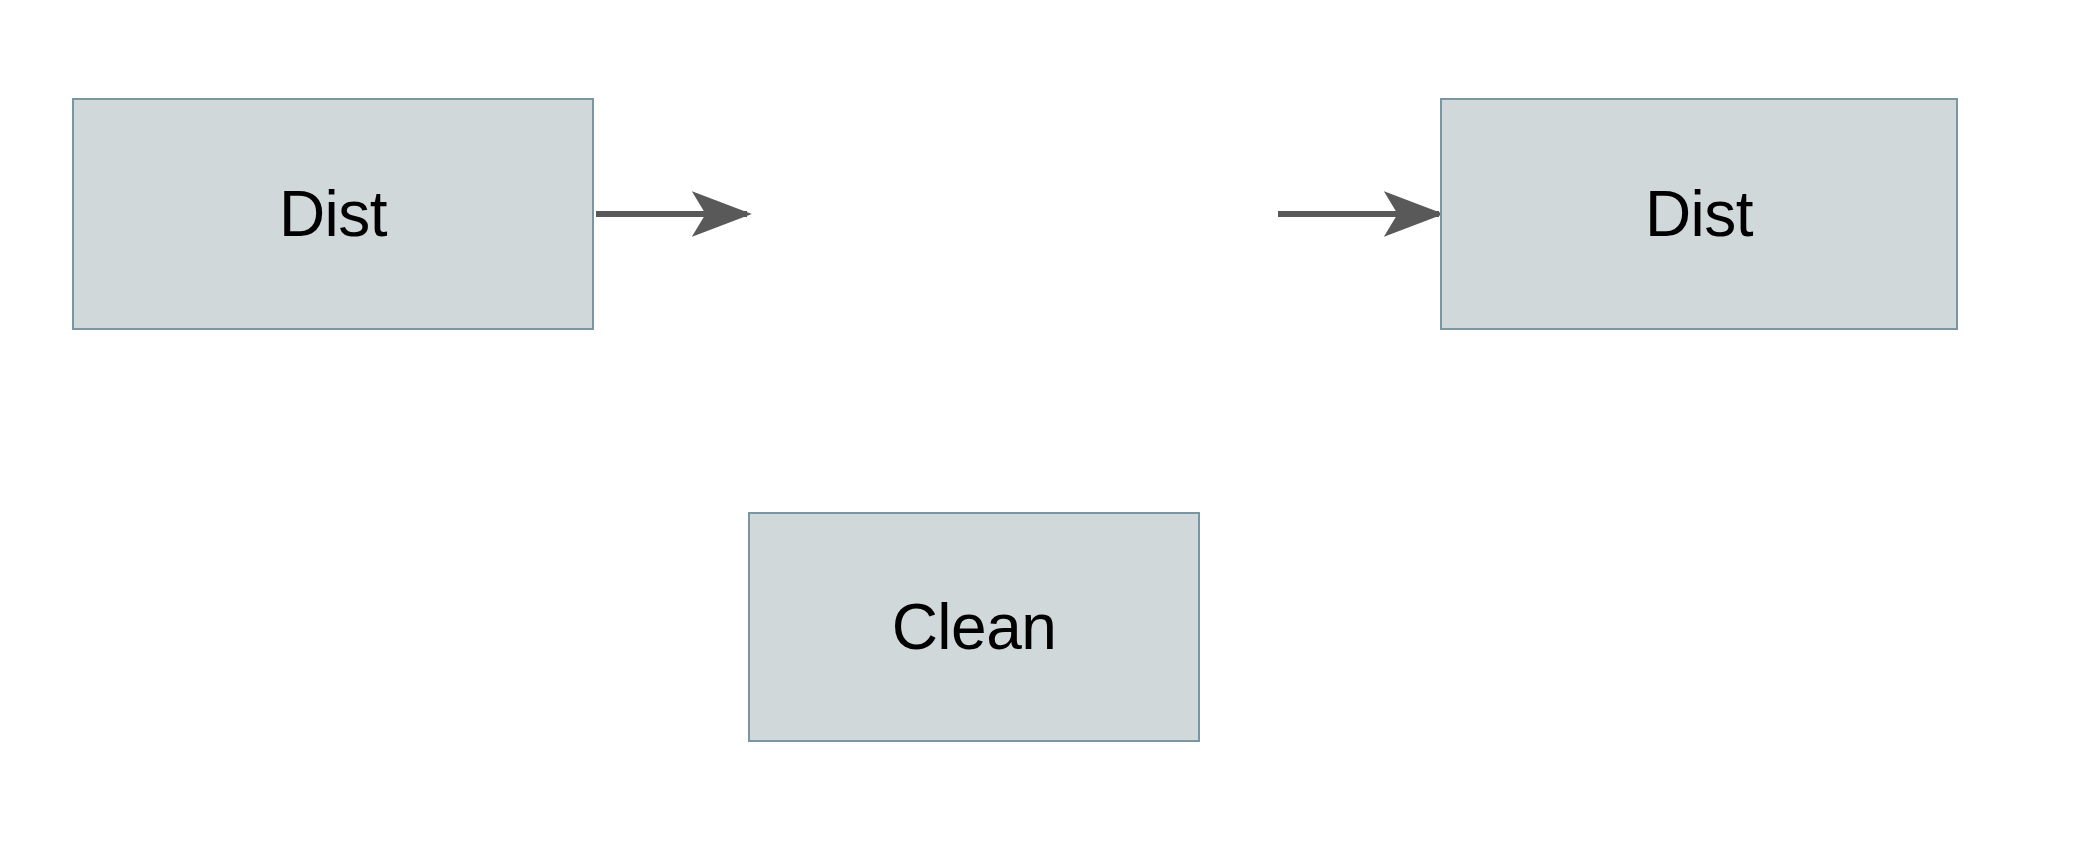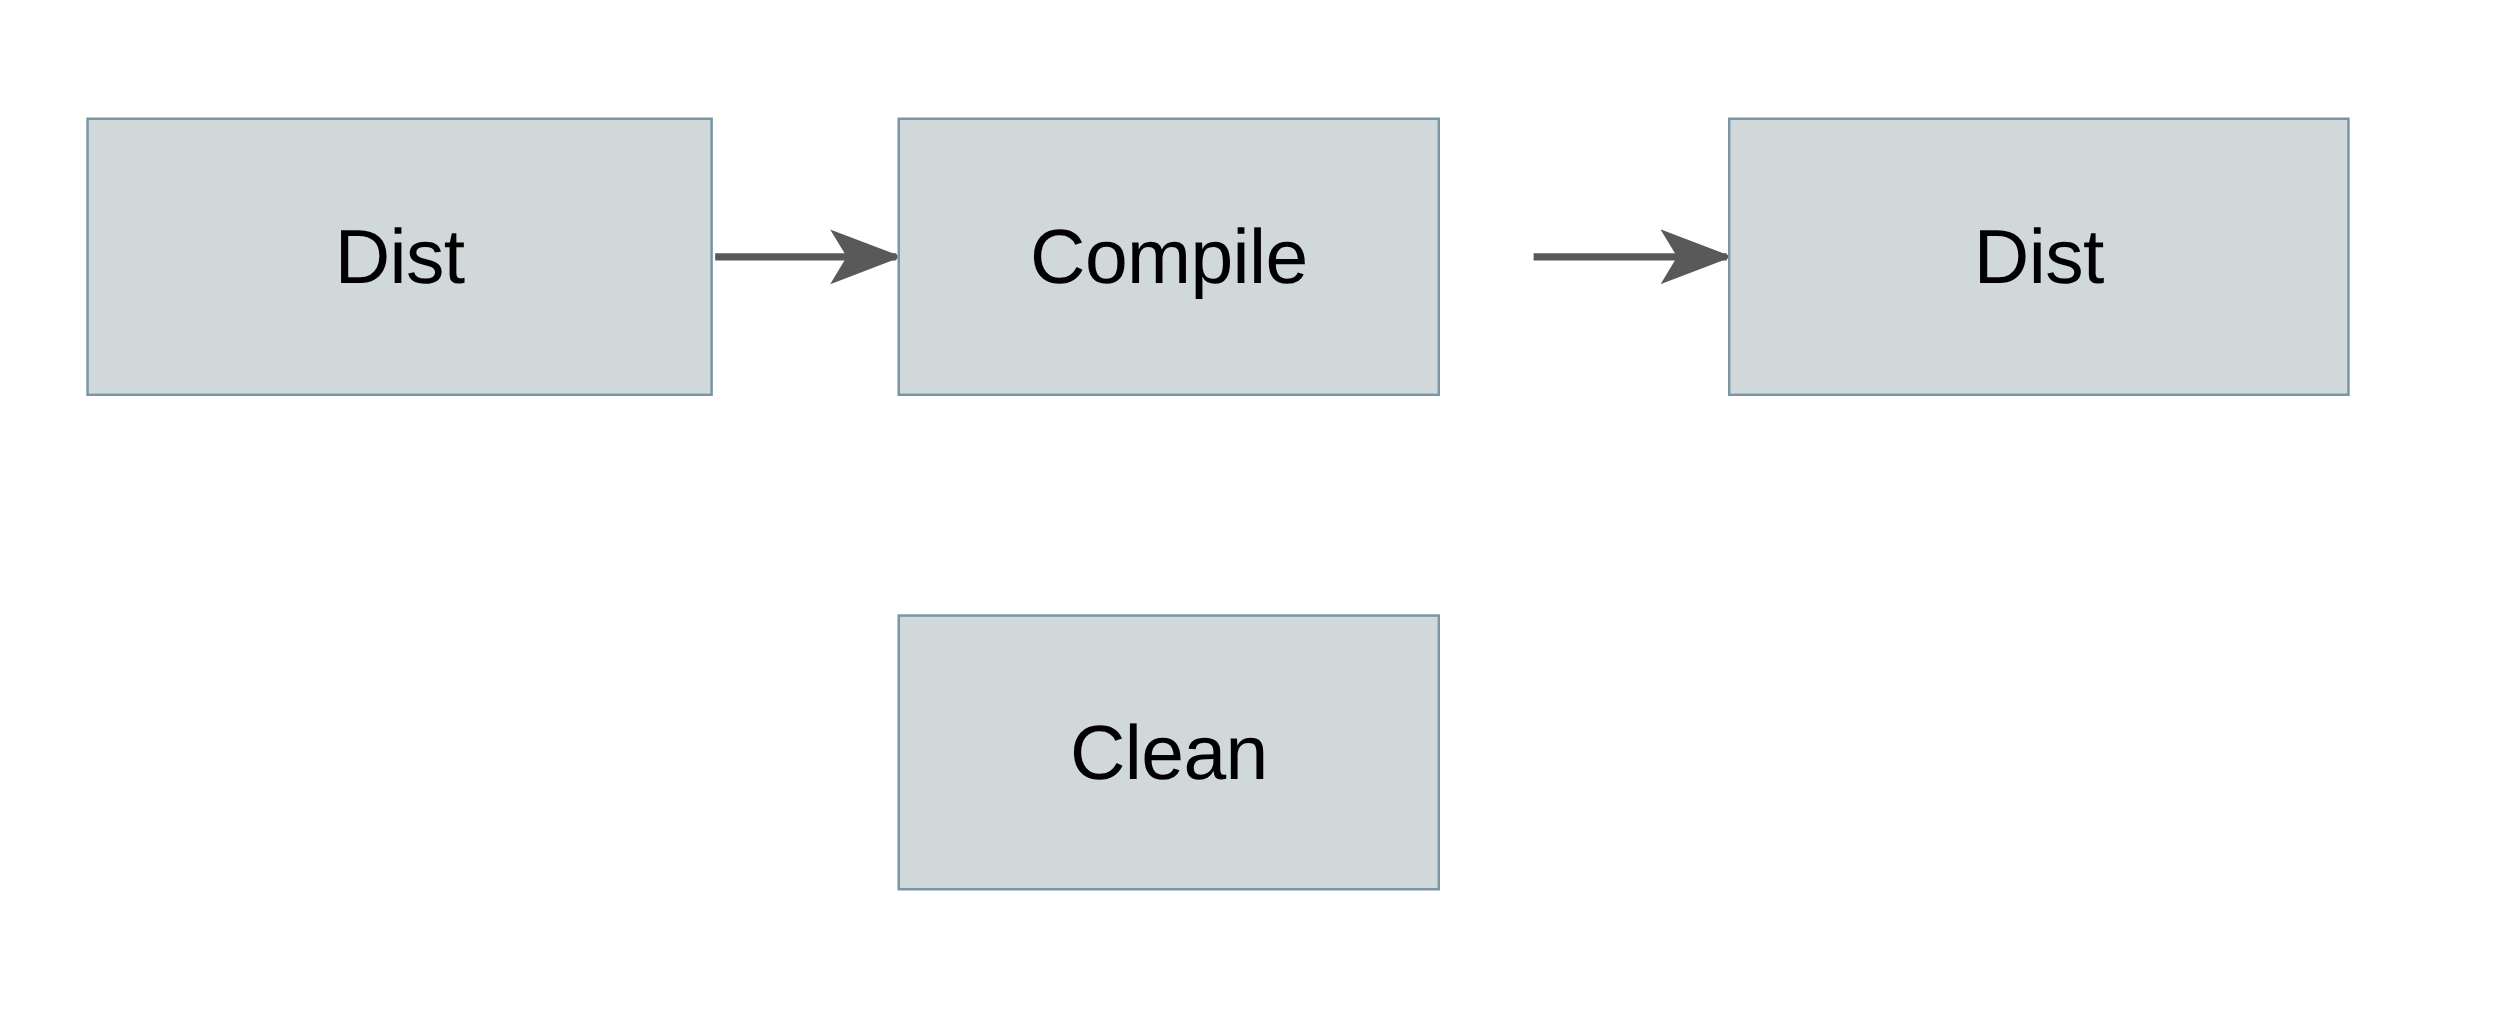--- a/index.html
+++ b/index.html
@@ -61,23 +61,20 @@
       </marker>
     </defs>
     <line x1="596" y1="214" x2="747" y2="214" stroke="#595959" stroke-width="6" marker-end="url(#arrowhead)"></line>
     <line x1="1278" y1="214" x2="1439" y2="214" stroke="#595959" stroke-width="6" marker-end="url(#arrowhead)"></line>
   </svg>
 
   <div class="node" style="left:72px; top:98px; width:522px; height:232px;">
     <span class="node-label">Dist</span>
   </div>
 
-  <div class="node" style="left:748px; top:98px; width:452px; height:232px;">
-    <span class="node-label">Compile</span>
-  </div>
 
   <div class="node" style="left:1440px; top:98px; width:518px; height:232px;">
     <span class="node-label">Dist</span>
   </div>
 
   <div class="node" style="left:748px; top:512px; width:452px; height:230px;justify-content:center;">
     <span class="node-label">Clean</span>
   </div>
 
   <div class="edge-hit" style="left:596px; top:194px; width:152px;"></div>

